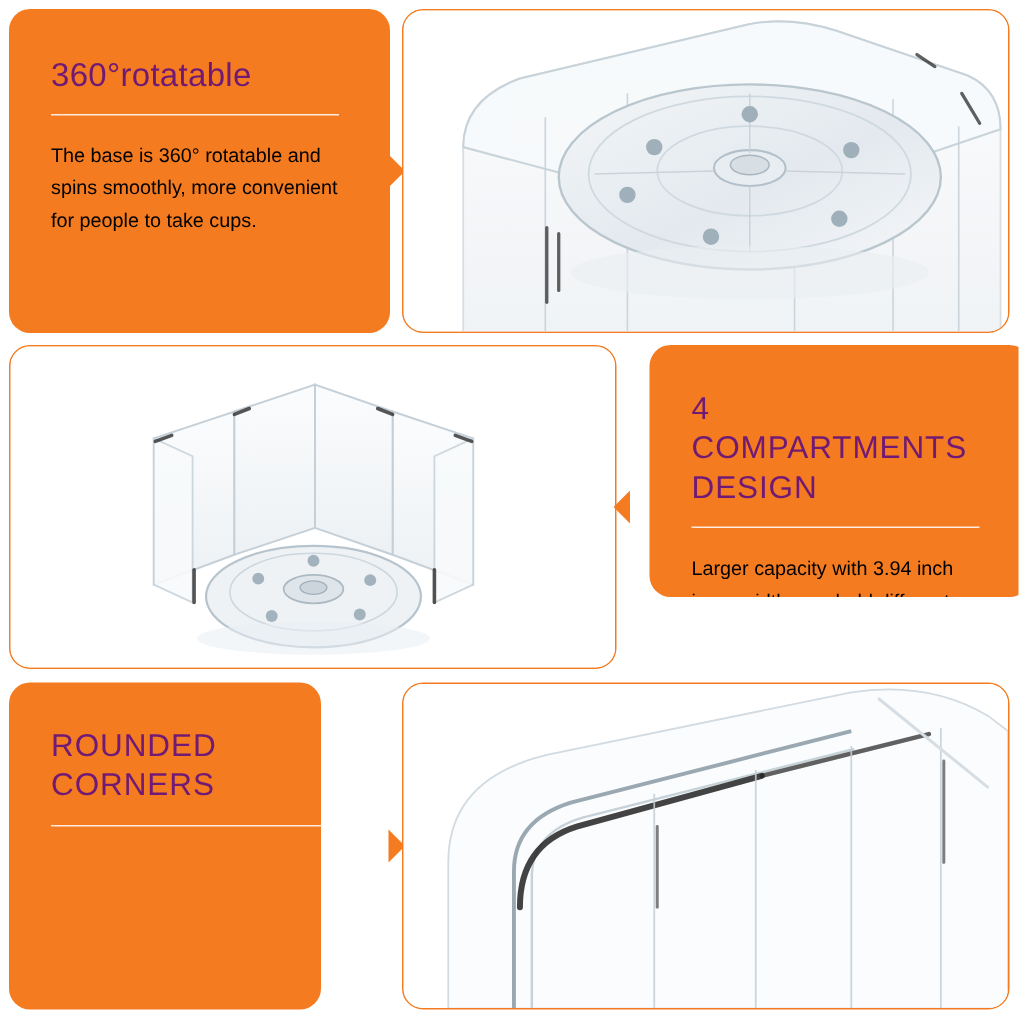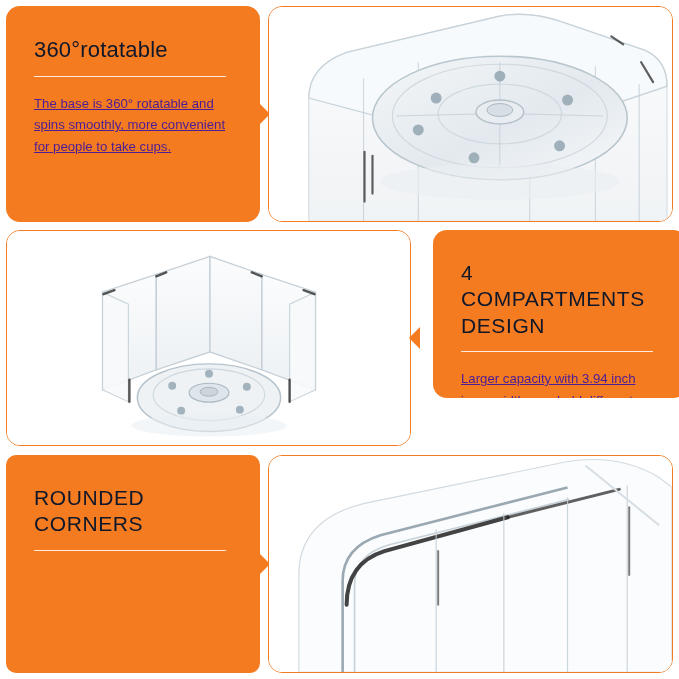--- a/index.html
+++ b/index.html
@@ -37,58 +37,57 @@
     background: #ffffff;
     border: 1.5px solid #F47B20;
   }
 
   .panel-title {
     font-size: 22px;
     font-weight: 400;
     letter-spacing: .2px;
     line-height: 1.25;
     margin: 0 0 12px 0;
-    color: #0f172a;
+    color: #701a75;
   }
   .panel-title.caps {
     font-size: 21px;
     letter-spacing: .6px;
   }
   .rule {
     width: 192px;
     height: 1.5px;
     background: rgba(255,255,255,.85);
     margin: 0 0 16px 0;
   }
   .panel-body {
     font-size: 13.2px;
     line-height: 1.62;
-    color: #4c1d95;
+    color: #000000;
     max-width: 100%;
     margin: 0;
-    text-decoration: underline;
   }
 
   
   .nub {
     position: absolute;
     width: 0;
     height: 0;
     border-top: 11px solid transparent;
     border-bottom: 11px solid transparent;
   }
   .nub.right { border-left: 11px solid #F47B20; }
   .nub.left  { border-right: 11px solid #F47B20; }
 
   
   #p-rotatable   { left: 6px;   top: 6px;    width: 254px; height: 216px; }
   #ph-rotatable  { left: 268px; top: 6px;    width: 405px; height: 216px; }
   #ph-compart    { left: 6px;   top: 230px;  width: 405px; height: 216px; }
   #p-compart     { left: 433px; top: 230px;  width: 254px; height: 168px; }
-  #p-corners     { left: 6px;   top: 455px;  width: 254px; height: 218px; border-radius: 10px; }
+  #p-corners     { left: 6px;   top: 455px;  width: 208px; height: 218px; }
   #ph-corners    { left: 268px; top: 455px;  width: 405px; height: 218px; }
 
   
   .photo-inner {
     position: absolute;
     inset: 0;
     overflow: hidden;
   }
   .photo-inner svg { display: block; width: 100%; height: 100%; }
 </style>

